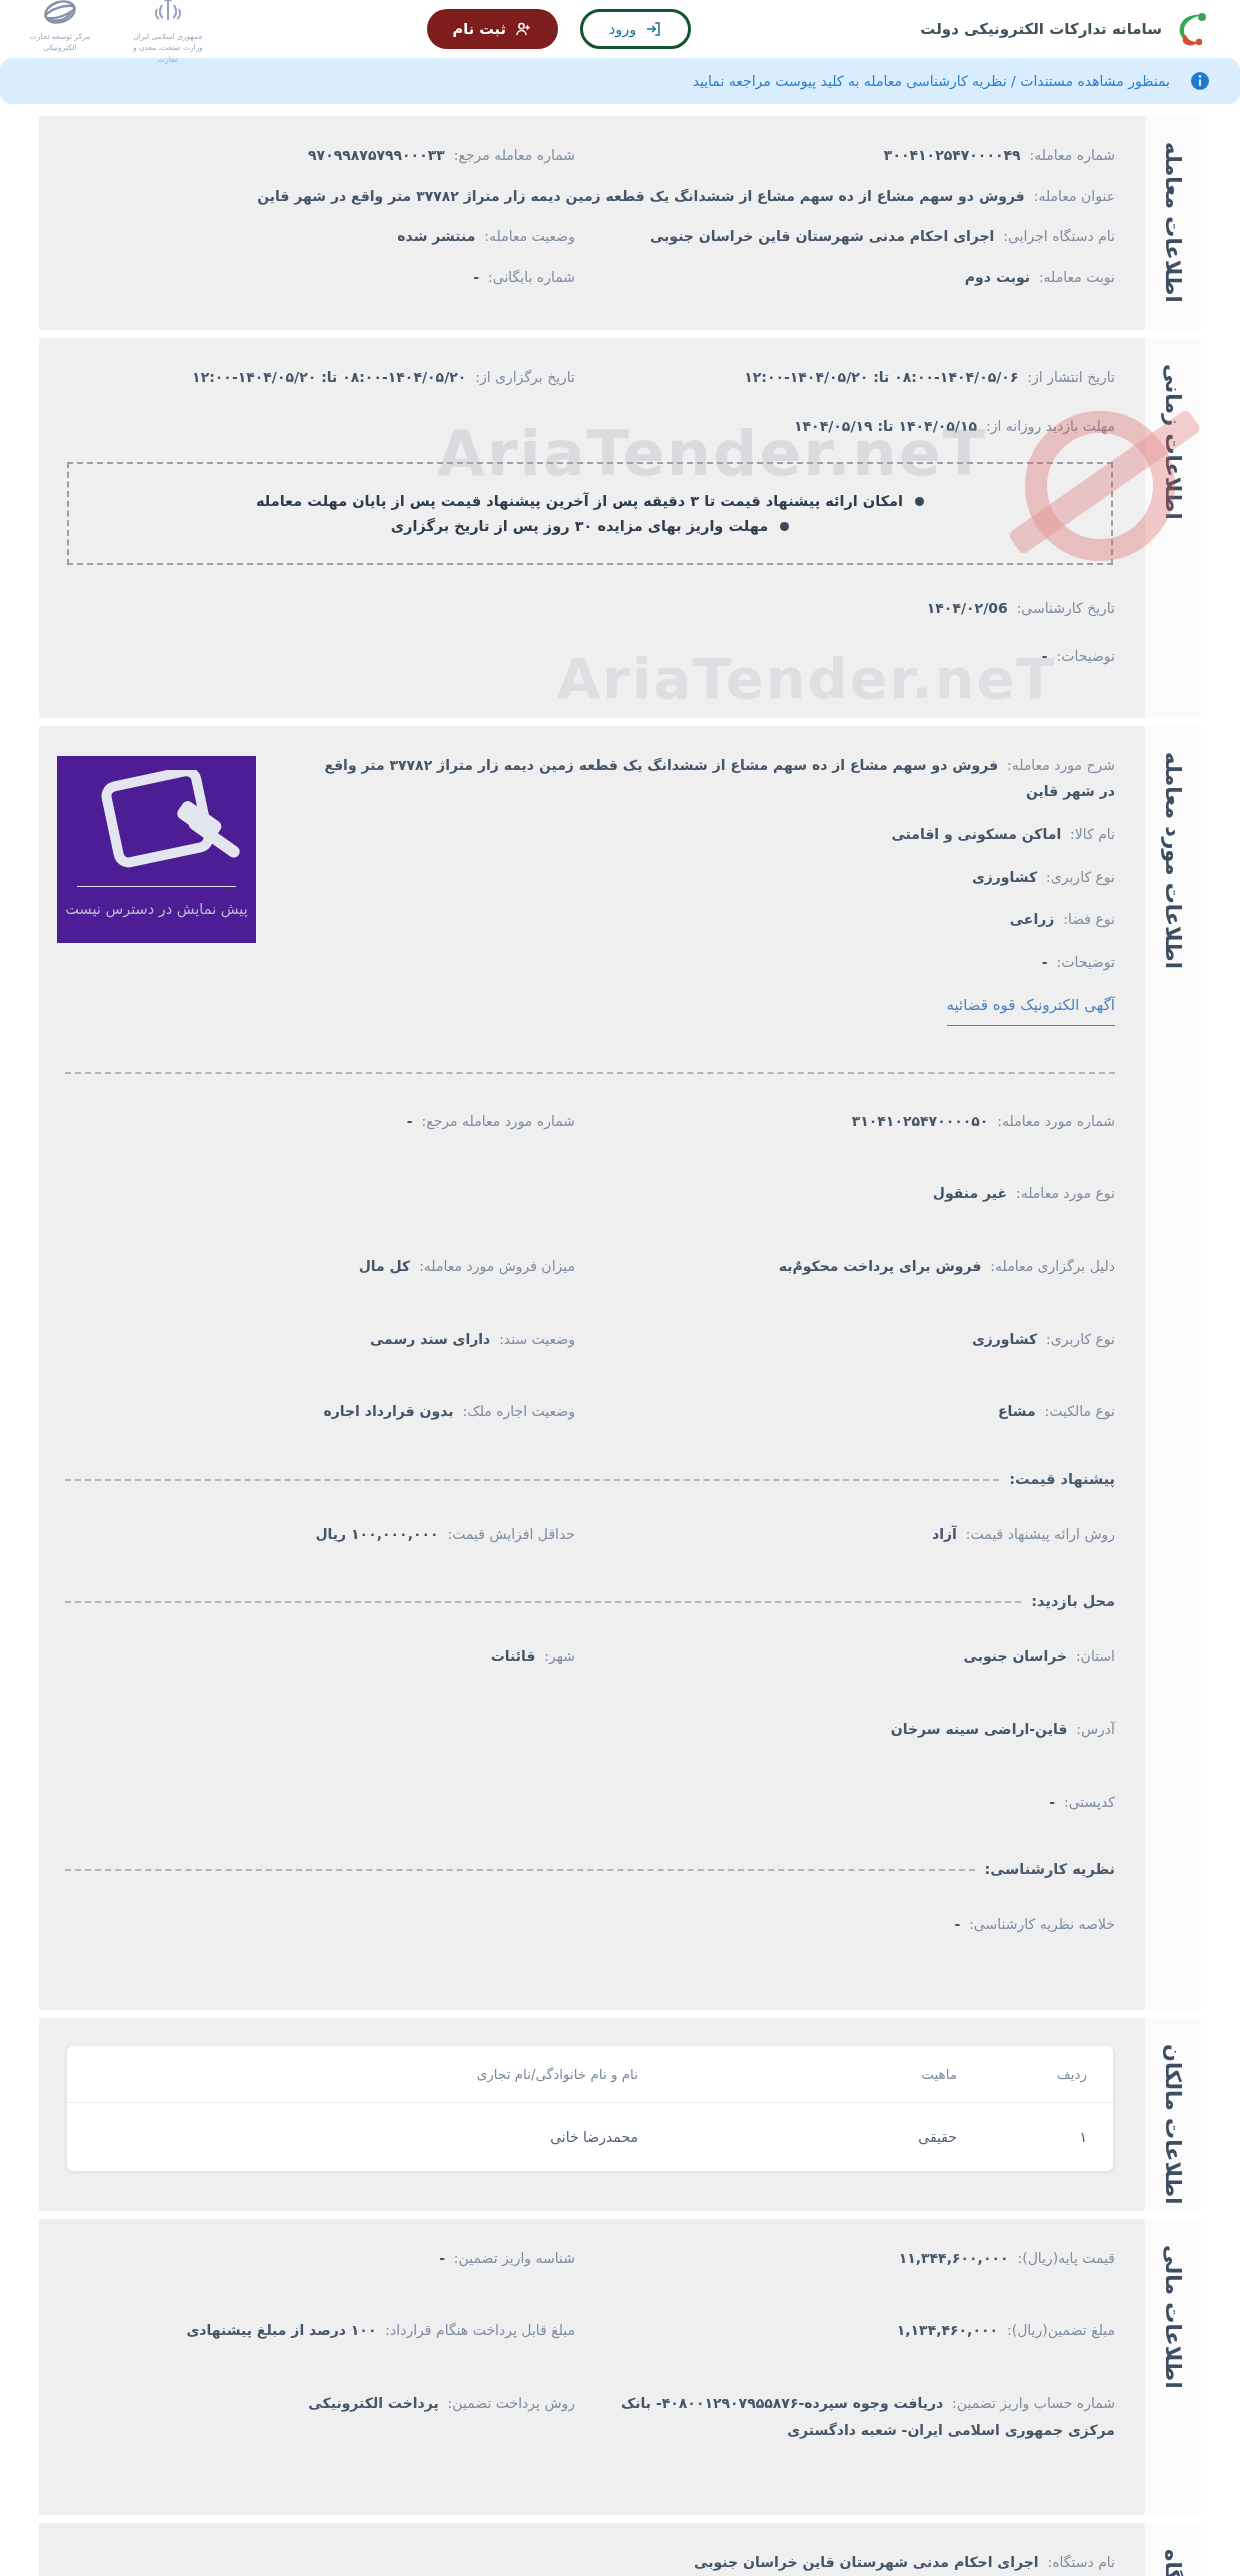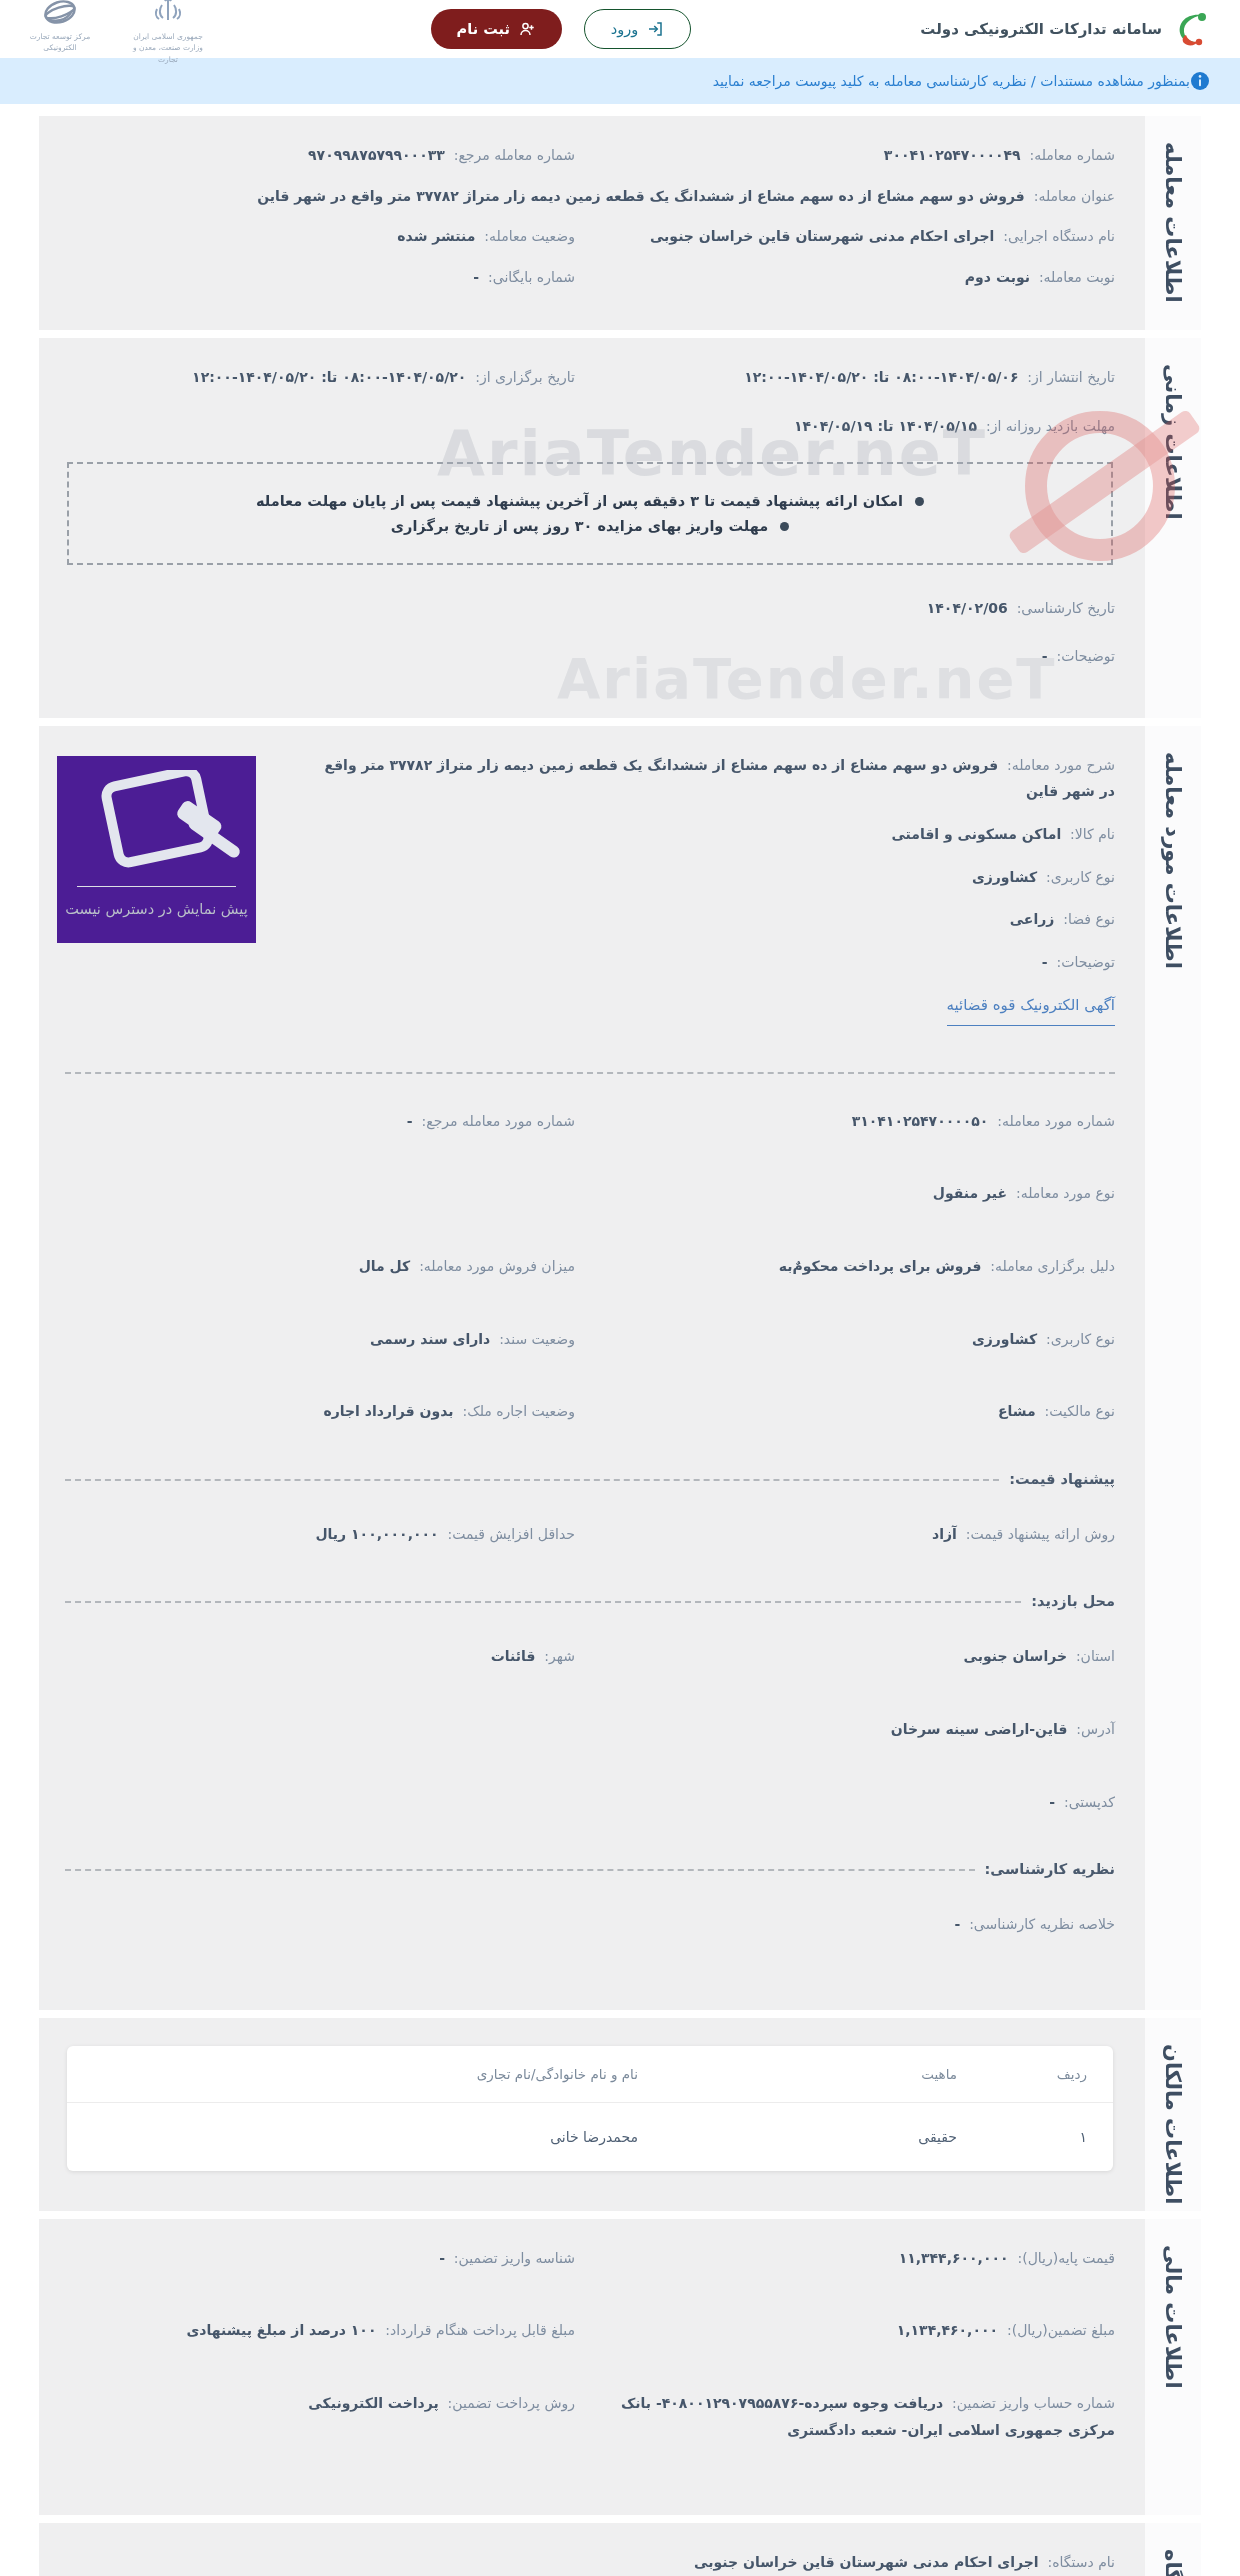--- a/index.html
+++ b/index.html
@@ -10,28 +10,28 @@
     direction:rtl;
     color:#5a6b7d;
   }
   
   .topbar{ height:58px; display:flex; align-items:center; padding:0 28px 0 14px; background:#fff; }
   .brand{ display:flex; align-items:center; gap:10px; }
   .brand-title{ font-size:15px; color:#41525f; font-weight:600; }
   .top-actions{ display:flex; align-items:center; gap:22px; margin-right:229px; }
   .btn-pill{ border-radius:22px; height:40px; display:inline-flex; align-items:center; gap:8px;
     padding:0 26px; font-size:14.5px; cursor:pointer; font-family:inherit; }
-  .btn-login{ background:#fff; border:1px solid #14532d; color:#1b7390; }
+  .btn-login{ background:#fff; border:3px solid #14532d; color:#1b7390; }
   .btn-register{ background:#7f1d1d; border:none; color:#fff; font-weight:600; }
   .gov-logos{ margin-right:auto; display:flex; align-items:flex-start; gap:16px; padding-top:4px; }
   .gov-logo{ width:92px; text-align:center; color:#93a5ba; }
   .gov-logo .cap{ font-size:7.5px; line-height:1.5; color:#9aa9bb; }
   
-  .notice{ background:#d9edfe; min-height:46px; display:flex; align-items:center; gap:0;
-    padding:10px 30px; color:#2a7fd0; font-size:14px; }
+  .notice{ background:#d9edfe; min-height:46px; display:flex; align-items:center; gap:20px;
+    padding:10px 30px; color:#2a7fd0; font-size:14px;border-radius:12px; }
   
   .main{ padding:4px 39px 0 39px; }
   .section{ display:flex; margin-top:8px; }
   .label-col{ width:56px; background:#fbfbfc; display:flex; align-items:flex-start; justify-content:center;
     padding-top:26px; order:0; }
   .vlabel{ writing-mode:vertical-rl; font-size:21px; font-weight:bold; color:#3e4e62; letter-spacing:1px; }
   .content{ flex:1; background:#efeff0; padding:26px 30px 26px 26px; position:relative; }
   .row{ margin-bottom:14px; font-size:14px; line-height:1.9; }
   .roomy .row{ margin-bottom:22px; }
   .spacious .row{ margin-bottom:46px; }

